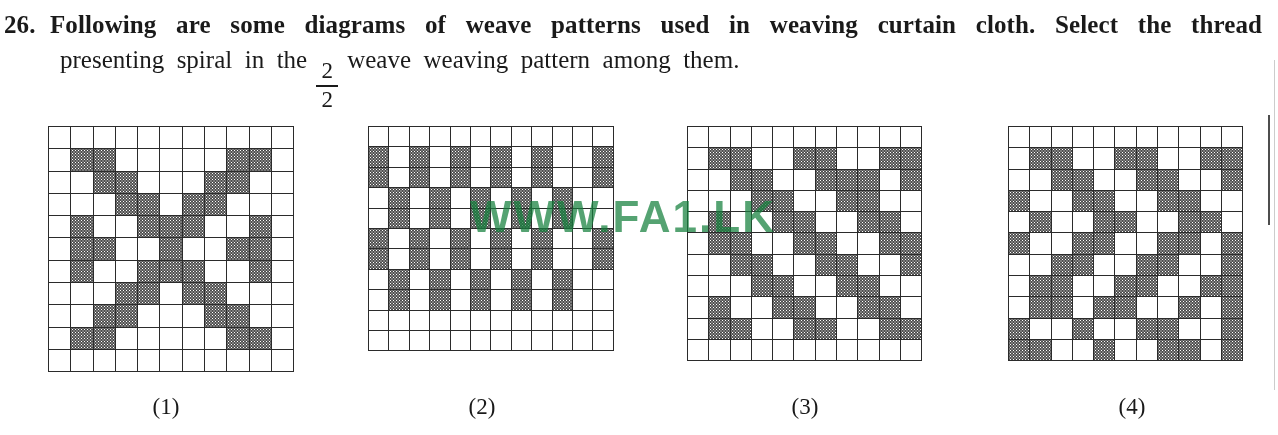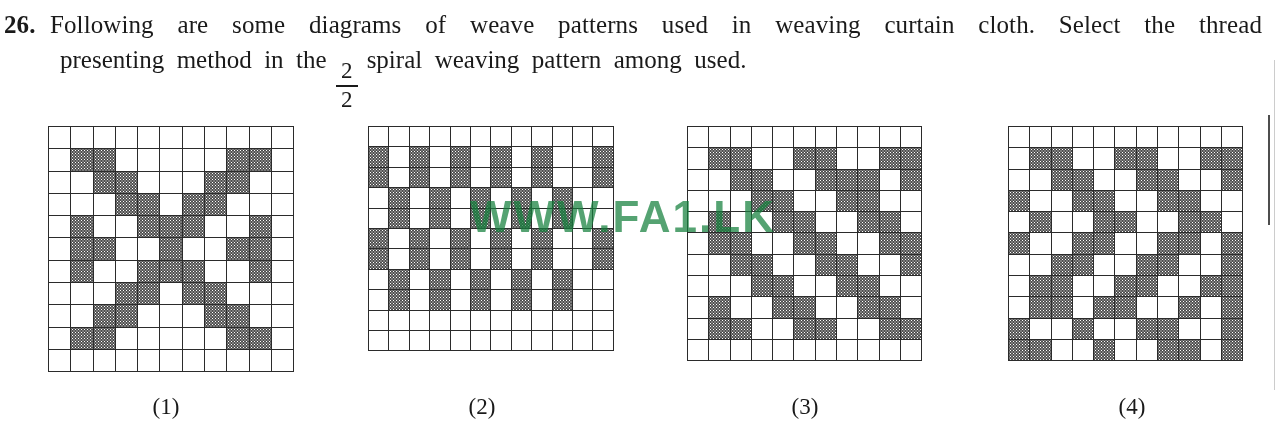--- a/index.html
+++ b/index.html
@@ -38,20 +38,21 @@
     padding-left: 4px;
     font-weight: bold;
     font-size: 25px;
   }
   .q-text-1 {
     flex: 1 1 auto;
     text-align: justify;
     text-align-last: justify;
     padding-right: 16px;
     word-spacing: 1px;
+    font-weight: bold;
   }
   .q-line-2 {
     padding-left: 60px;
     padding-top: 2px;
     display: flex;
     align-items: baseline;
     font-size: 25px;
   }
   .q-seg { white-space: pre; }
 
@@ -166,27 +167,27 @@
 </style>
 </head>
 <body>
 
 <div id="question-block">
   <div class="q-line">
     <span class="q-number">26.</span>
     <span class="q-text-1">Following are some diagrams of weave patterns used in weaving curtain cloth. Select the thread</span>
   </div>
   <div class="q-line-2">
-    <span class="q-seg">presenting  method  in  the</span>
+    <span class="q-seg">presenting  spiral  in  the</span>
     <span class="fraction">
       <span class="num">2</span>
       <span class="bar"></span>
       <span class="den">2</span>
     </span>
-    <span class="q-seg">spiral  weaving  pattern  among  used.</span>
+    <span class="q-seg">weave  weaving  pattern  among  them.</span>
   </div>
 </div>
 
 <div id="patterns">
     <div class="pattern-wrap" style="left: 48px;">
       <div class="weave-grid" style="grid-template-columns: repeat(11, 22.3px); grid-template-rows: repeat(11, 22.3px);">
         <div class="weave-cell"></div>
         <div class="weave-cell"></div>
         <div class="weave-cell"></div>
         <div class="weave-cell"></div>

